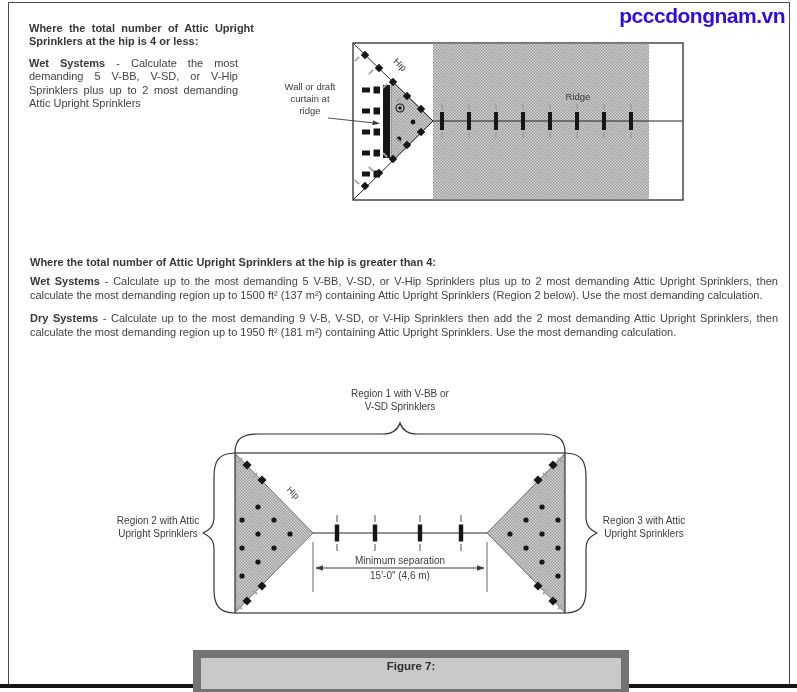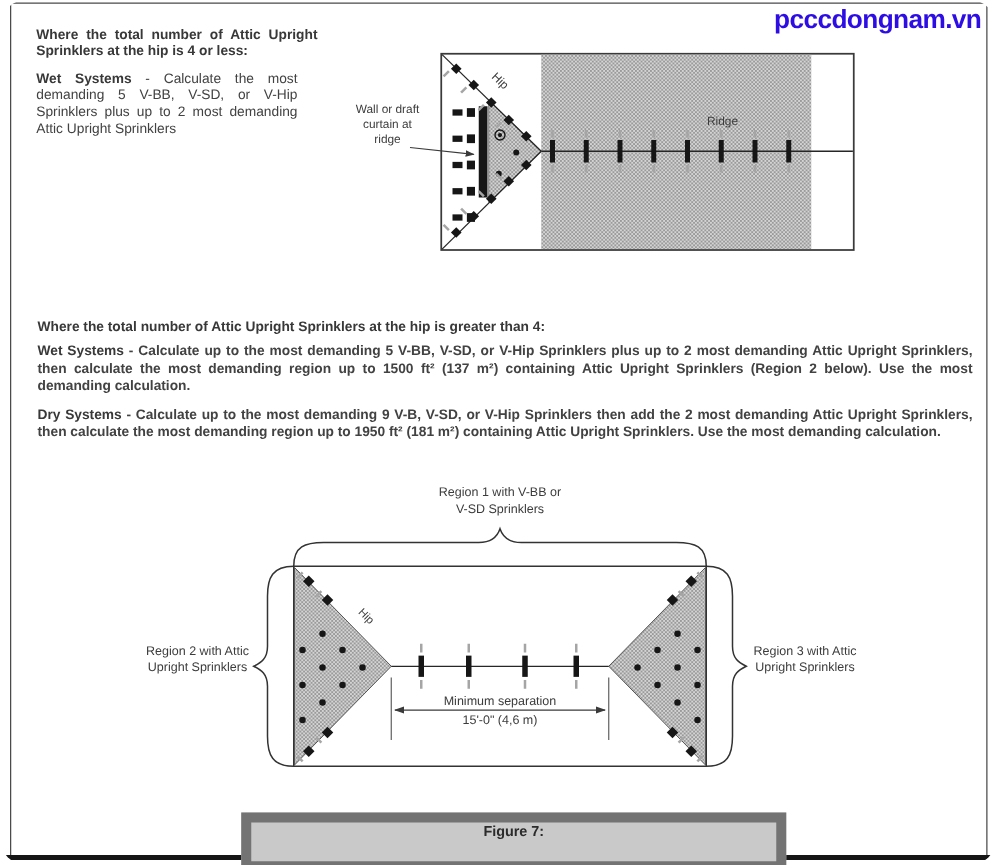--- a/index.html
+++ b/index.html
@@ -1,27 +1,27 @@
 <!DOCTYPE html>
 <html><head>
 <meta charset="utf-8">
 <style>
   html,body{margin:0;padding:0;background:#fff;}
   #page{position:relative;width:797px;height:692px;background:#fff;overflow:hidden;
-        font-family:"Liberation Sans","DejaVu Sans",sans-serif;color:#424242;border-radius:21px;}
+        font-family:"Liberation Sans","DejaVu Sans",sans-serif;color:#424242;}
   .border-frame{position:absolute;left:8px;top:2px;width:780px;height:683px;border:1px solid #4a4a4a;}
   .bottom-rule{position:absolute;left:0;top:684px;width:797px;height:4px;background:#151515;}
   .watermark{position:absolute;top:4px;right:12px;font-size:21px;font-weight:bold;letter-spacing:-0.5px;}
   .txtblock{position:absolute;text-align:justify;}
   .txtblock p{margin:0 16px 8px 0;}
   #sec1{left:29px;top:22px;width:225px;font-size:11px;line-height:13.4px;}
   #sec1 .hd{font-weight:bold;color:#383838;margin-bottom:8px;}
   #sec2{left:30px;top:256px;width:748px;font-size:11px;line-height:13.9px;}
   #sec2 .hd{font-weight:bold;color:#383838;margin-bottom:5px;}
-  #sec2 p{margin:0 0 9px 0;font-weight:bold;}
+  #sec2 p{margin:0 0 9px 0;}
   b{color:#383838;}
   .caption-box{position:absolute;left:193px;top:650px;width:420px;height:30px;background:#c9c9c9;
                border:8px solid #737373;text-align:center;font-size:11.5px;font-weight:bold;
                color:#2b2b2b;line-height:15px;padding-top:1px;}
   svg{position:absolute;overflow:visible;}
   #diag1{left:283px;top:38px;}
   #diag2{left:100px;top:385px;}
   .blk{fill:#161616;}
   .smu{fill:#a5a5a5;}
   .dln{stroke:#262626;stroke-width:1;fill:none;}

